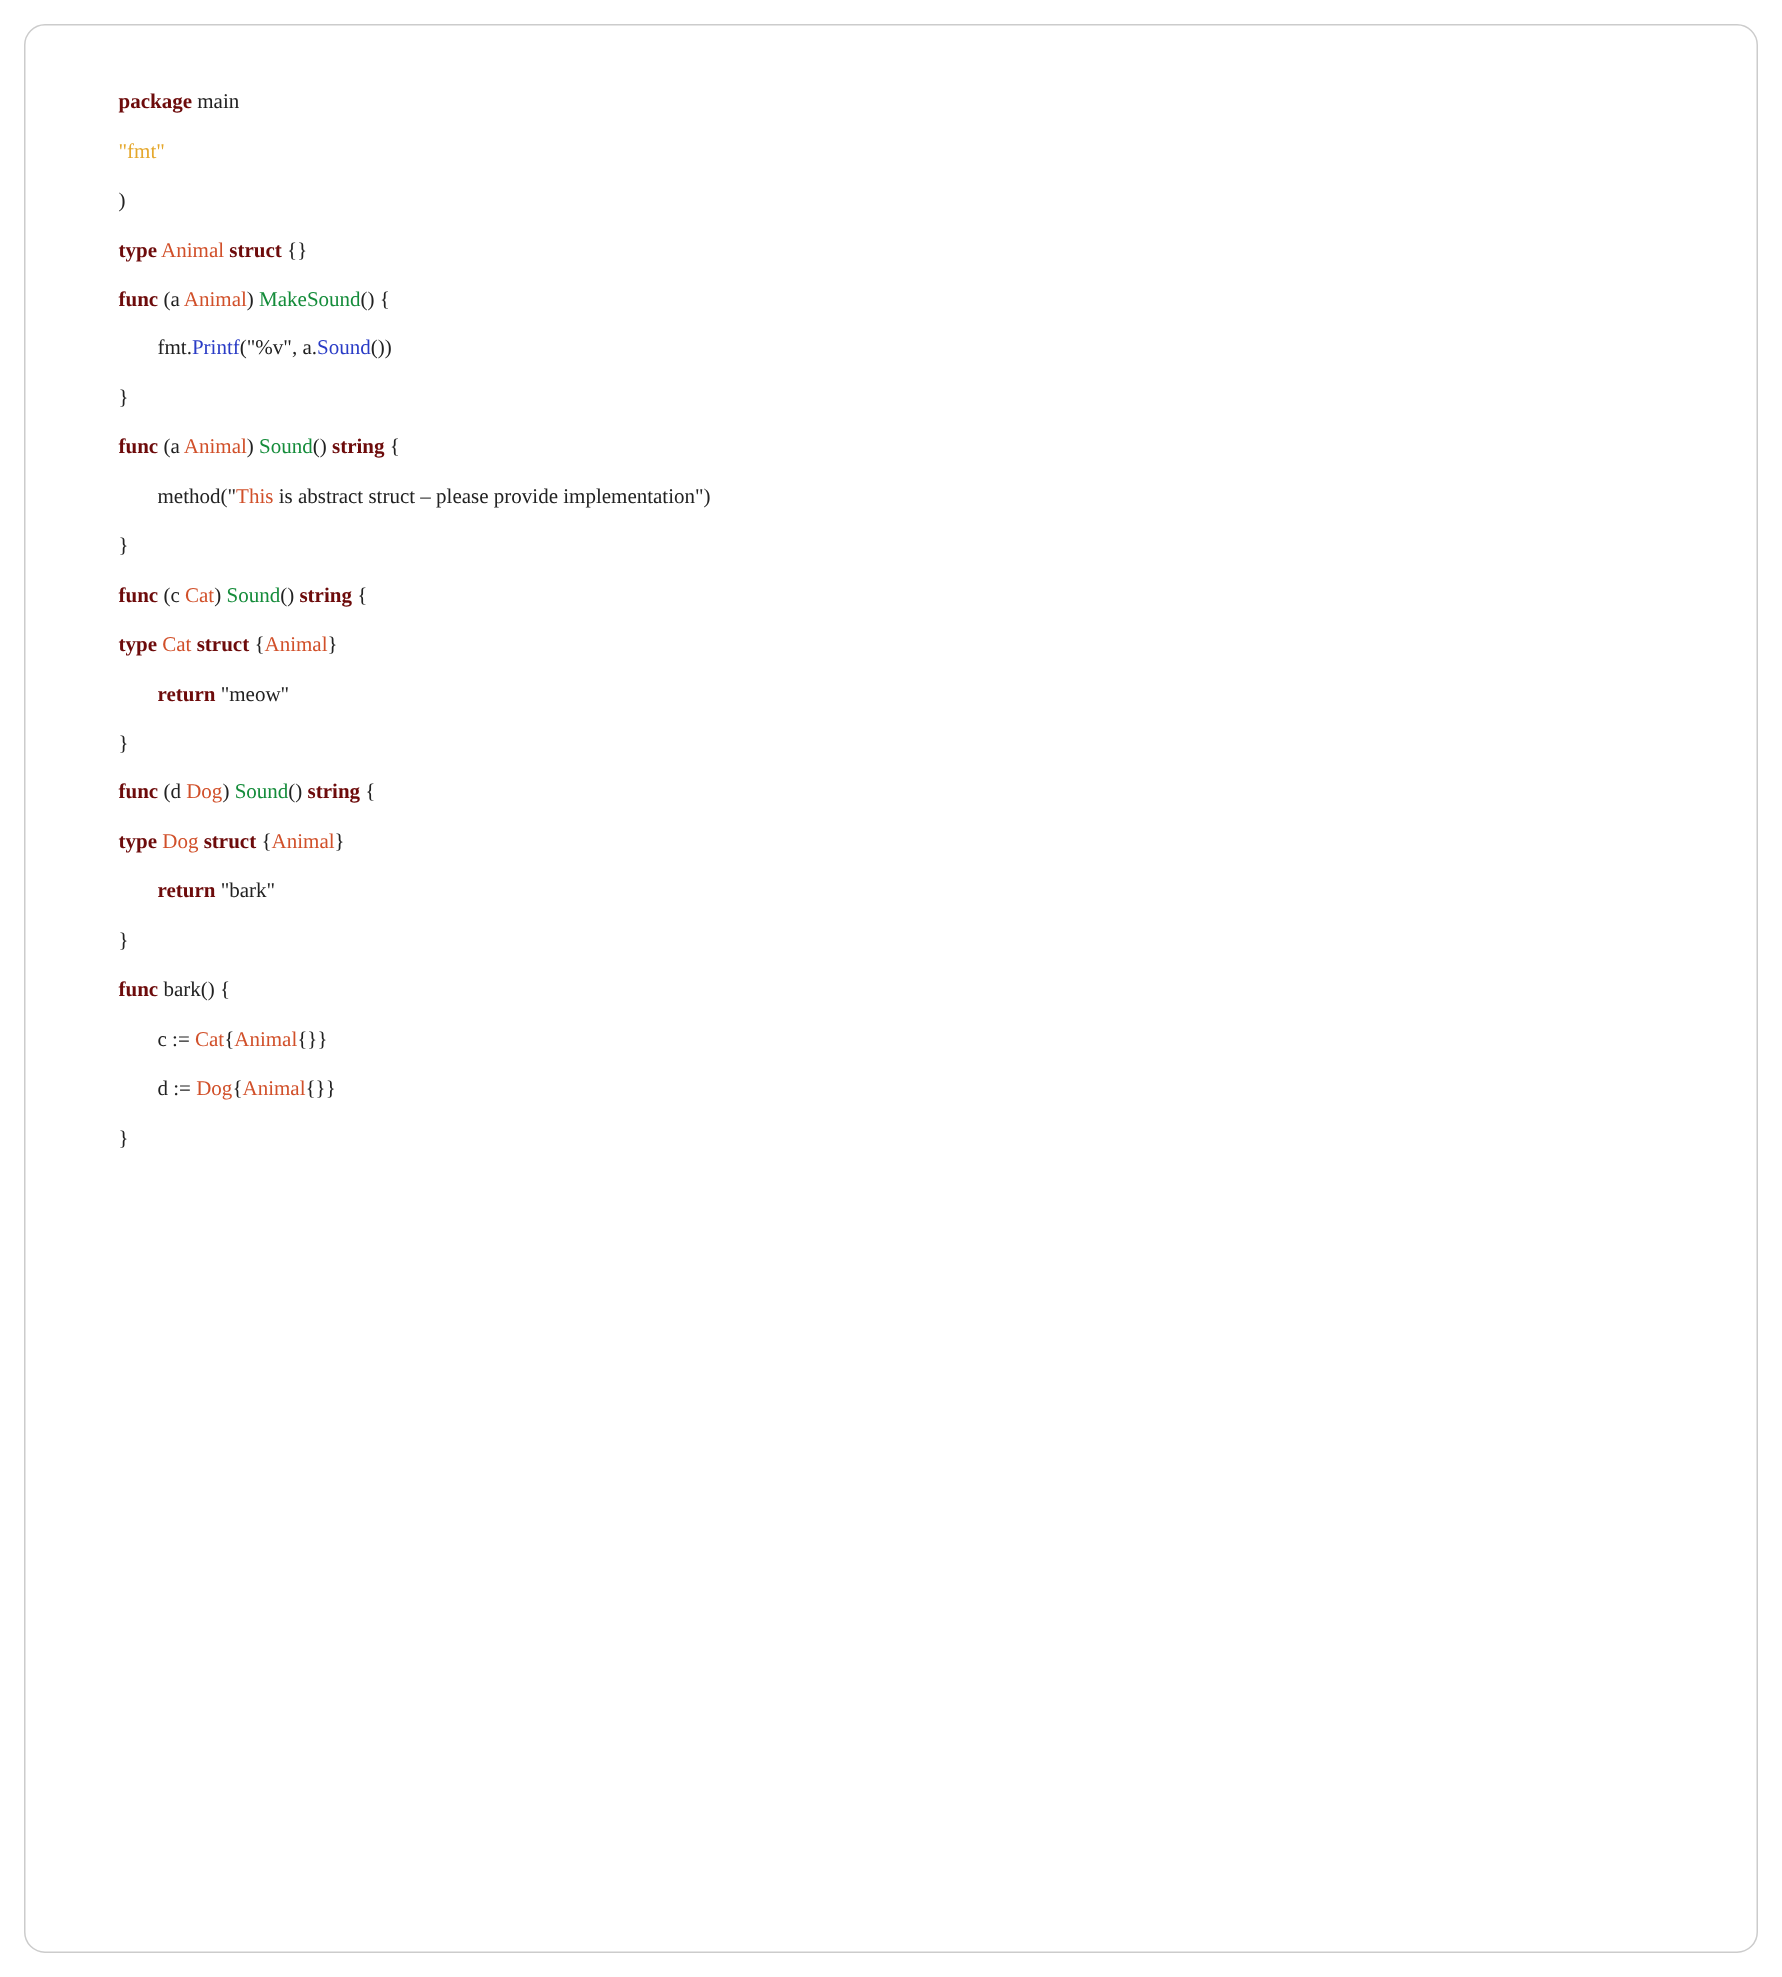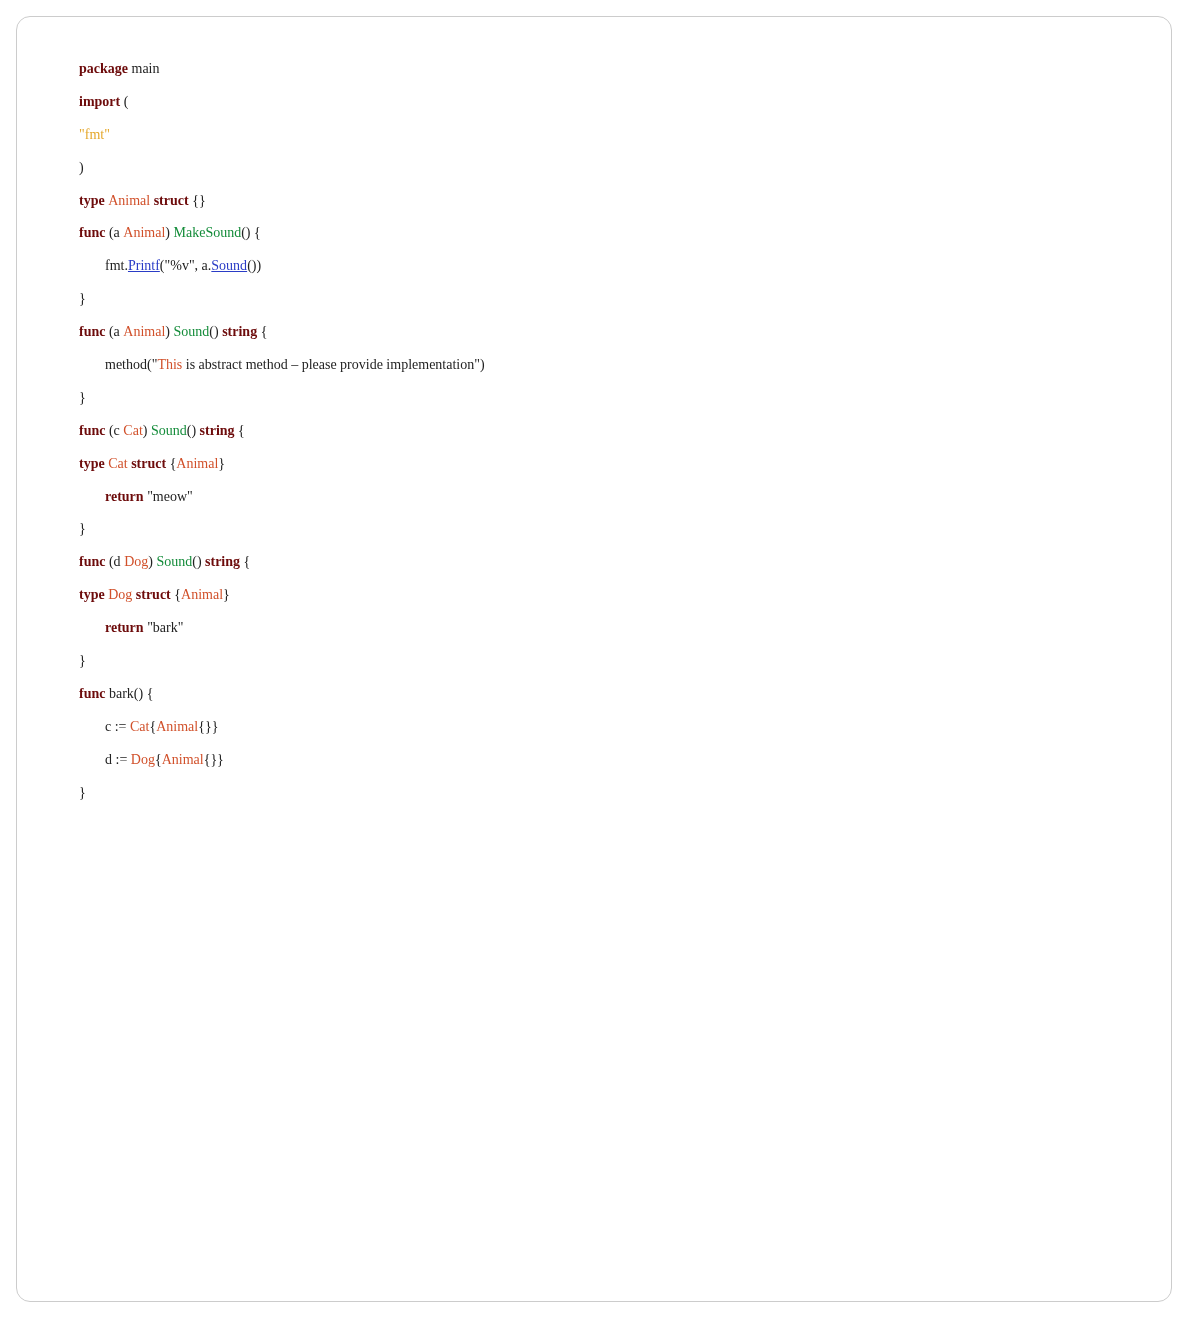--- a/index.html
+++ b/index.html
@@ -18,50 +18,49 @@
     }
     .line {
       font-size: 14px;
       line-height: 2.35;
       white-space: pre;
       margin-left: 20px;
     }
     .bold { font-weight: bold; }
     .c-keyword { color: #6d0b0b; }
     .c-string  { color: #e5a82d; }
-    .c-type    { color: #d1502a; font-family: Liberation Serif, serif; }
+    .c-type    { color: #d1502a; }
     .c-func    { color: #148c3a; }
-    .c-call    { color: #2a3cc6; text-decoration: underline; }
+    .c-call    { color: #2a3cc6; }
     .c-plain   { color: #222222; }
     .indent1 { padding-left: 26px; }
   </style>
 </head>
 <body>
 
 <div class="code-container">
 
   <div class="line"><span class="bold c-keyword">package</span><span class="c-plain"> main</span></div>
 
-  <div class="line"><span class="bold c-keyword">import</span><span class="c-plain"> (</span></div>
 
   <div class="line"><span class="c-string">"fmt"</span></div>
 
   <div class="line"><span class="c-plain">)</span></div>
 
   <div class="line"><span class="bold c-keyword">type</span><span class="c-plain"> </span><span class="c-type">Animal</span><span class="c-plain"> </span><span class="bold c-keyword">struct</span><span class="c-plain"> {}</span></div>
 
   <div class="line"><span class="bold c-keyword">func</span><span class="c-plain"> (a </span><span class="c-type">Animal</span><span class="c-plain">) </span><span class="c-func">MakeSound</span><span class="c-plain">() {</span></div>
 
   <div class="line indent1"><span class="c-plain">fmt</span><span class="c-plain">.</span><span class="c-call">Printf</span><span class="c-plain">(</span><span class="c-plain">"%v"</span><span class="c-plain">, a.</span><span class="c-call">Sound</span><span class="c-plain">())</span></div>
 
   <div class="line"><span class="c-plain">}</span></div>
 
   <div class="line"><span class="bold c-keyword">func</span><span class="c-plain"> (a </span><span class="c-type">Animal</span><span class="c-plain">) </span><span class="c-func">Sound</span><span class="c-plain">() </span><span class="bold c-keyword">string</span><span class="c-plain"> {</span></div>
 
-  <div class="line indent1"><span class="c-plain">method(</span><span class="c-plain">"</span><span class="c-type">This</span><span class="c-plain"> is abstract method – please provide implementation")</span></div>
+  <div class="line indent1"><span class="c-plain">method(</span><span class="c-plain">"</span><span class="c-type">This</span><span class="c-plain"> is abstract struct – please provide implementation")</span></div>
 
   <div class="line"><span class="c-plain">}</span></div>
 
   <div class="line"><span class="bold c-keyword">func</span><span class="c-plain"> (c </span><span class="c-type">Cat</span><span class="c-plain">) </span><span class="c-func">Sound</span><span class="c-plain">() </span><span class="bold c-keyword">string</span><span class="c-plain"> {</span></div>
 
   <div class="line"><span class="bold c-keyword">type</span><span class="c-plain"> </span><span class="c-type">Cat</span><span class="c-plain"> </span><span class="bold c-keyword">struct</span><span class="c-plain"> {</span><span class="c-type">Animal</span><span class="c-plain">}</span></div>
 
   <div class="line indent1"><span class="bold c-keyword">return</span><span class="c-plain"> </span><span class="c-plain">"meow"</span></div>
 
   <div class="line"><span class="c-plain">}</span></div>

